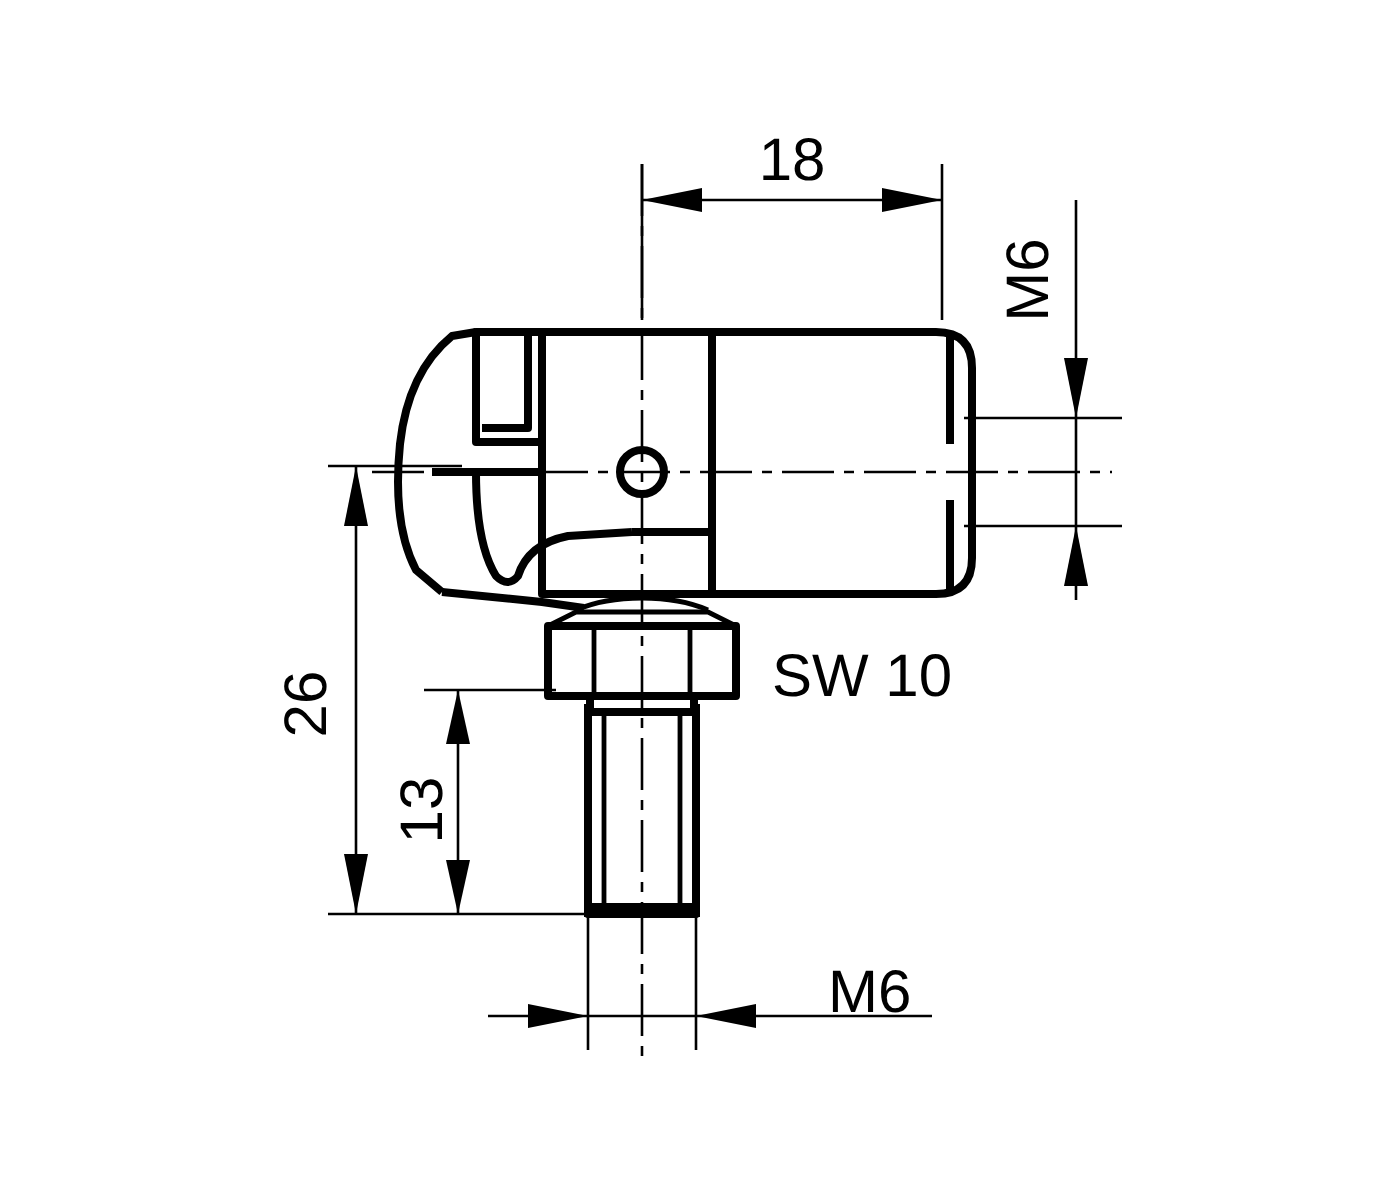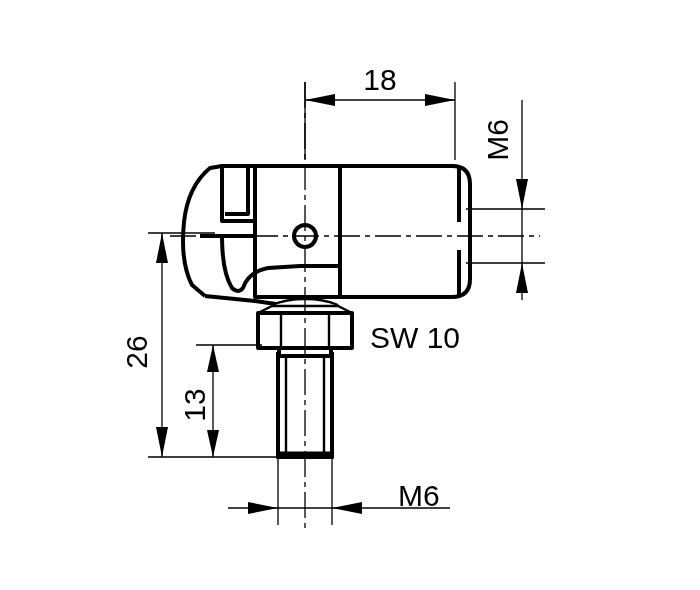--- a/index.html
+++ b/index.html
@@ -11,20 +11,21 @@
     width: 700px;
     height: 590px;
     font-family: "Liberation Sans", sans-serif;
     overflow: hidden;
   }
   #drawing-root {
     position: relative;
     width: 596px;
     height: 590px;
     background: #ffffff;
+    margin-left: 16px;
   }
   svg#cad {
     display: block;
     width: 700px;
     height: 590px;
   }
   .outline {
     fill: none;
     stroke: #000000;
     stroke-width: 4;

